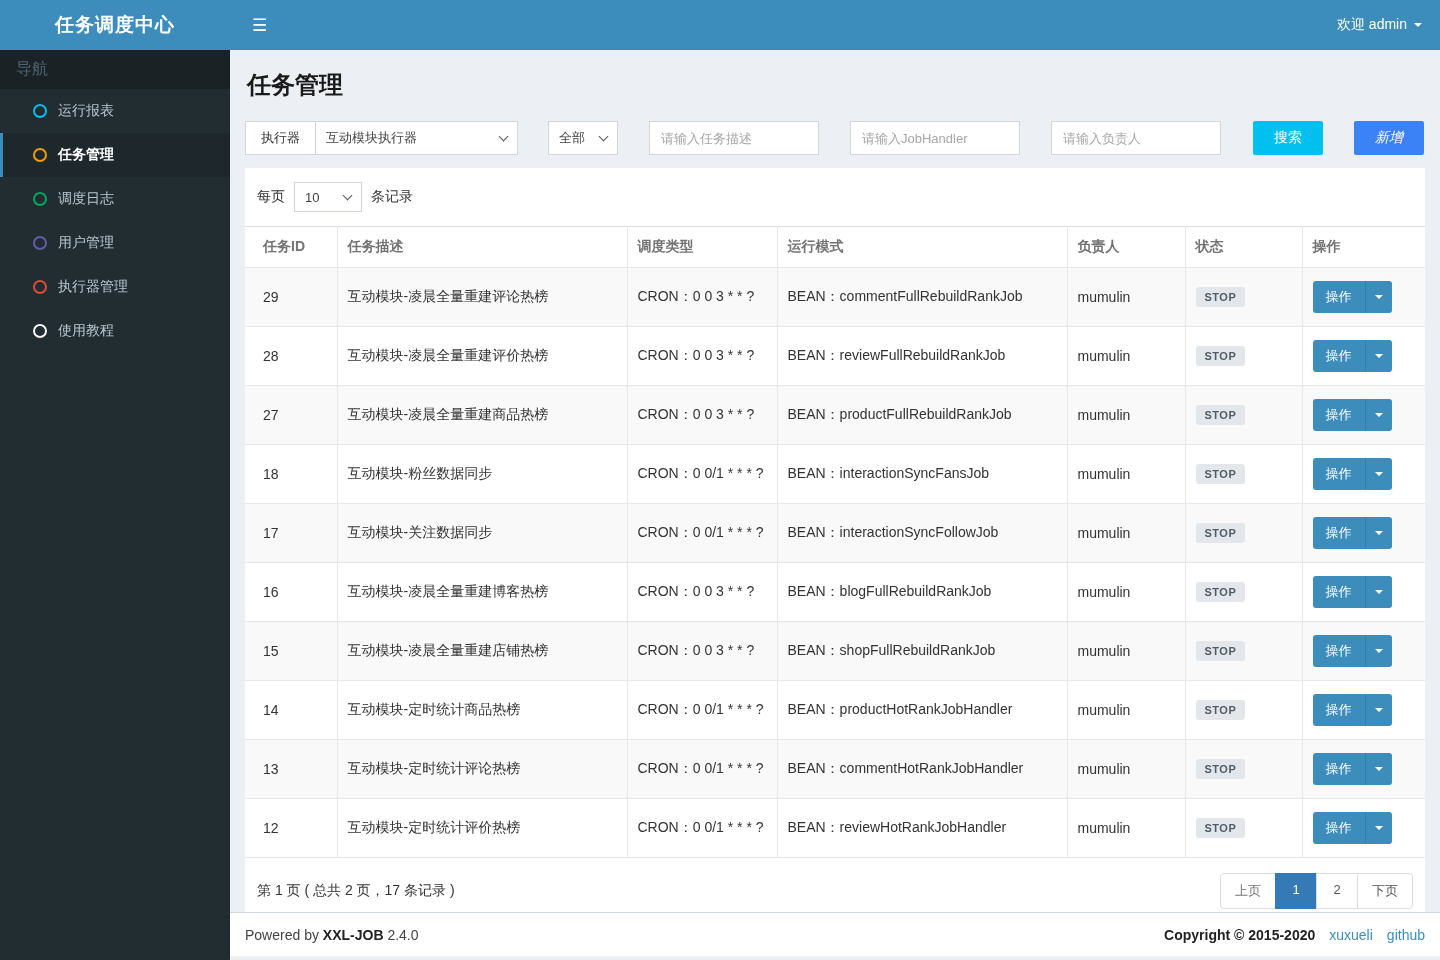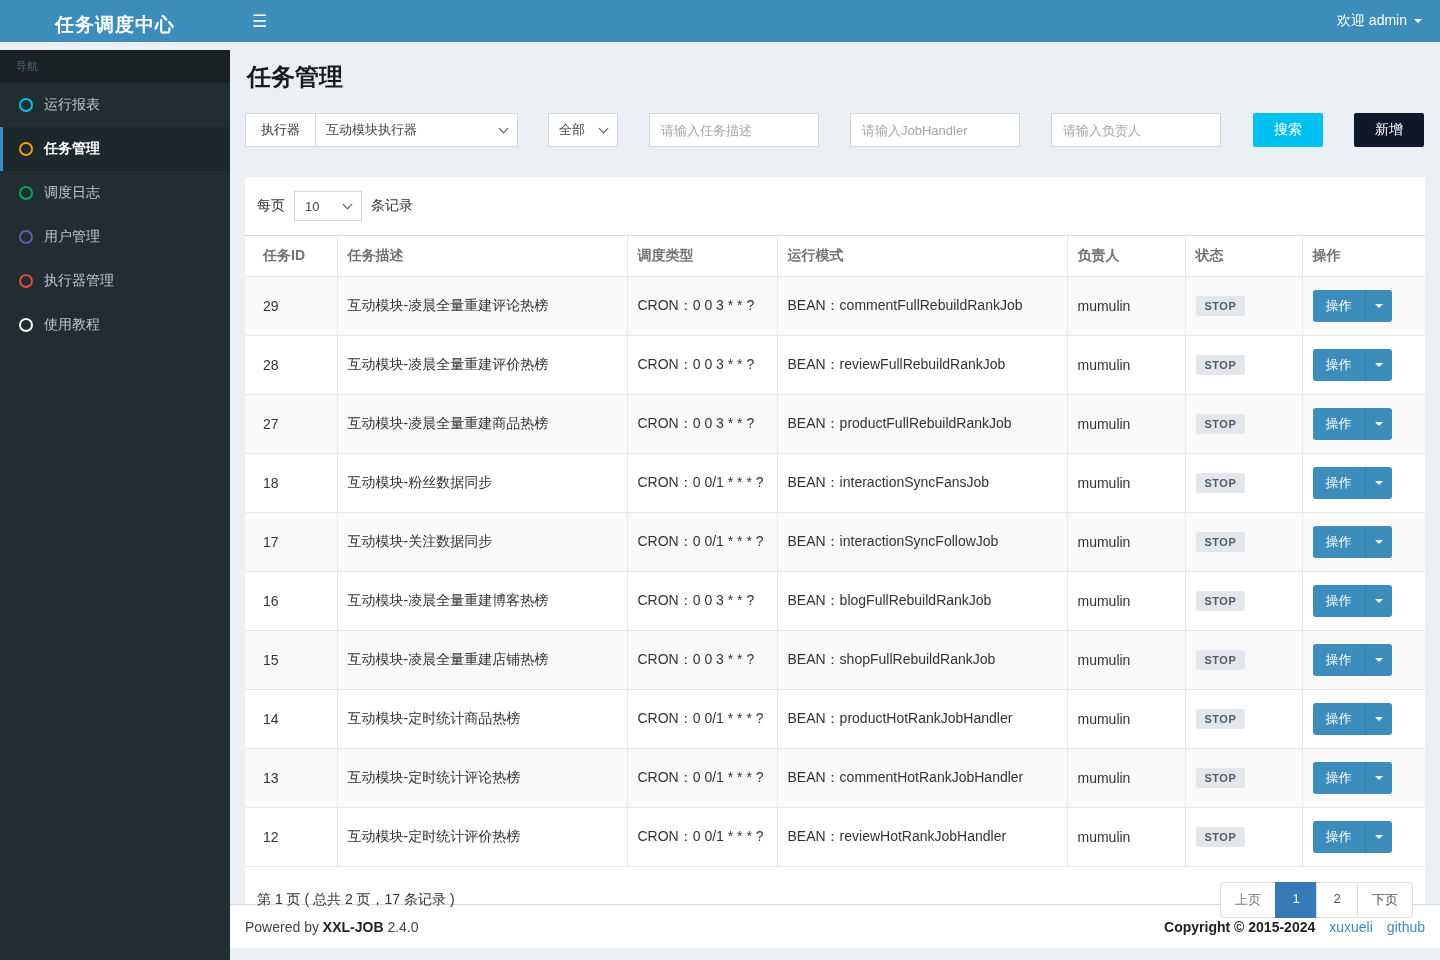--- a/index.html
+++ b/index.html
@@ -6,21 +6,21 @@
   * { box-sizing: border-box; margin: 0; padding: 0; }
   html,body { width: 1440px; height: 960px; }
   body {
     font-family: "Liberation Sans", "DejaVu Sans", sans-serif;
     background: #ecf0f5;
     color: #333;
     overflow: hidden;
     font-size: 14px;
   }
   
-  .main-header { display: flex; height: 42px; }
+  .main-header { display: flex; height: 50px; }
   .logo {
     width: 230px; background: #3c8dbc; color: #fff;
     font-size: 19px; font-weight: bold; text-align: center; line-height: 50px;
     letter-spacing: 1px;
   }
   .navbar {
     flex: 1; background: #3c8dbc; display: flex;
     align-items: center; justify-content: space-between; padding: 0 18px;
   }
   .hamburger { color: #fff; font-size: 17px; cursor: pointer; padding: 6px 4px; }
@@ -28,42 +28,42 @@
   .caret-down-white {
     width: 0; height: 0; border-left: 4px solid transparent;
     border-right: 4px solid transparent; border-top: 4px solid #fff;
   }
   
   .sidebar {
     position: absolute; top: 50px; left: 0; bottom: 0; width: 230px;
     background: #222d32;
   }
   .nav-label {
-    background: #1a2226; color: #4b646f; font-size: 11px;
+    background: #1a2226; color: #4b646f; font-size: 16px;
     padding: 9px 16px;
   }
   .menu-item {
     display: flex; align-items: center; gap: 11px;
-    height: 44px; padding: 0 16px; color: #b8c7ce; font-size: 14px;
+    height: 44px; padding: 0 30px; color: #b8c7ce; font-size: 14px;
     cursor: pointer; border-left: 3px solid transparent;
   }
   .menu-item.active {
     background: #1e282c; color: #fff; border-left-color: #3c8dbc; font-weight: bold;
   }
   .ring-icon {
     width: 14px; height: 14px; border-radius: 50%;
     border: 2px solid #fff; flex: 0 0 auto;
   }
   
   .content-wrapper {
     margin-left: 230px; height: 862px; background: #ecf0f5; padding: 15px;
   }
   .page-title { font-size: 24px; font-weight: 600; color: #1a1a1a; margin: 4px 0 20px 2px; }
   
-  .filter-row { display: flex; align-items: center; margin-bottom: 30px; }
+  .filter-row { display: flex; align-items: center; margin-bottom: 13px; }
   .ctl { height: 34px; border: 1px solid #d2d6de; background: #fff; font-size: 13px; color: #444; }
   .input-group { display: flex; width: 273px; }
   .ig-addon {
     width: 70px; display: flex; align-items: center; justify-content: center;
     border-right: none; color: #333;
   }
   .select-box {
     display: flex; align-items: center; justify-content: space-between;
     padding: 0 10px; cursor: pointer;
   }
@@ -73,21 +73,21 @@
     width: 7px; height: 7px; border-right: 1.6px solid #555; border-bottom: 1.6px solid #555;
     transform: rotate(45deg); margin-top: -4px; flex: 0 0 auto; margin-left: 6px;
   }
   .txt-input { width: 170px; padding: 0 11px; margin-left: 31px; outline: none; }
   .txt-input::placeholder { color: #a6a6a6; }
   .btn {
     height: 34px; width: 70px; border: none; color: #fff; font-size: 14px;
     cursor: pointer; border-radius: 2px;
   }
   .btn-search { background: #00c0ef; margin-left: 32px; }
-  .btn-add { background: #0f172a; margin-left: 31px; }
+  .btn-add { background: #3b82f6; margin-left: 31px; font-style: italic; }
   
   .panel { background: #fff; width: 1180px; }
   .pager-top { display: flex; align-items: center; gap: 9px; padding: 14px 12px; font-size: 14px; }
   .pagesize-select { width: 68px; height: 30px; }
   
   table { width: 100%; border-collapse: collapse; font-size: 14px; }
   th, td { border: 1px solid #e6e9ec; text-align: left; vertical-align: middle; }
   th { padding: 11px 10px; font-weight: bold; color: #737373; border-top-color: #ddd; }
   td { padding: 13px 10px; color: #333; }
   th:first-child, td:first-child { padding-left: 18px; border-left: none; }
@@ -426,17 +426,17 @@
   </div>
 </div>
 
 <footer class="main-footer">
   <span>
     <span>Powered by</span>
     <span class="bold">XXL-JOB</span>
     <span>2.4.0</span>
   </span>
   <span class="footer-right">
-    <span class="bold">Copyright © 2015-2024</span>
+    <span class="bold">Copyright © 2015-2020</span>
     <span class="link">xuxueli</span>
     <span class="link">github</span>
   </span>
 </footer>
 
 </body></html>

